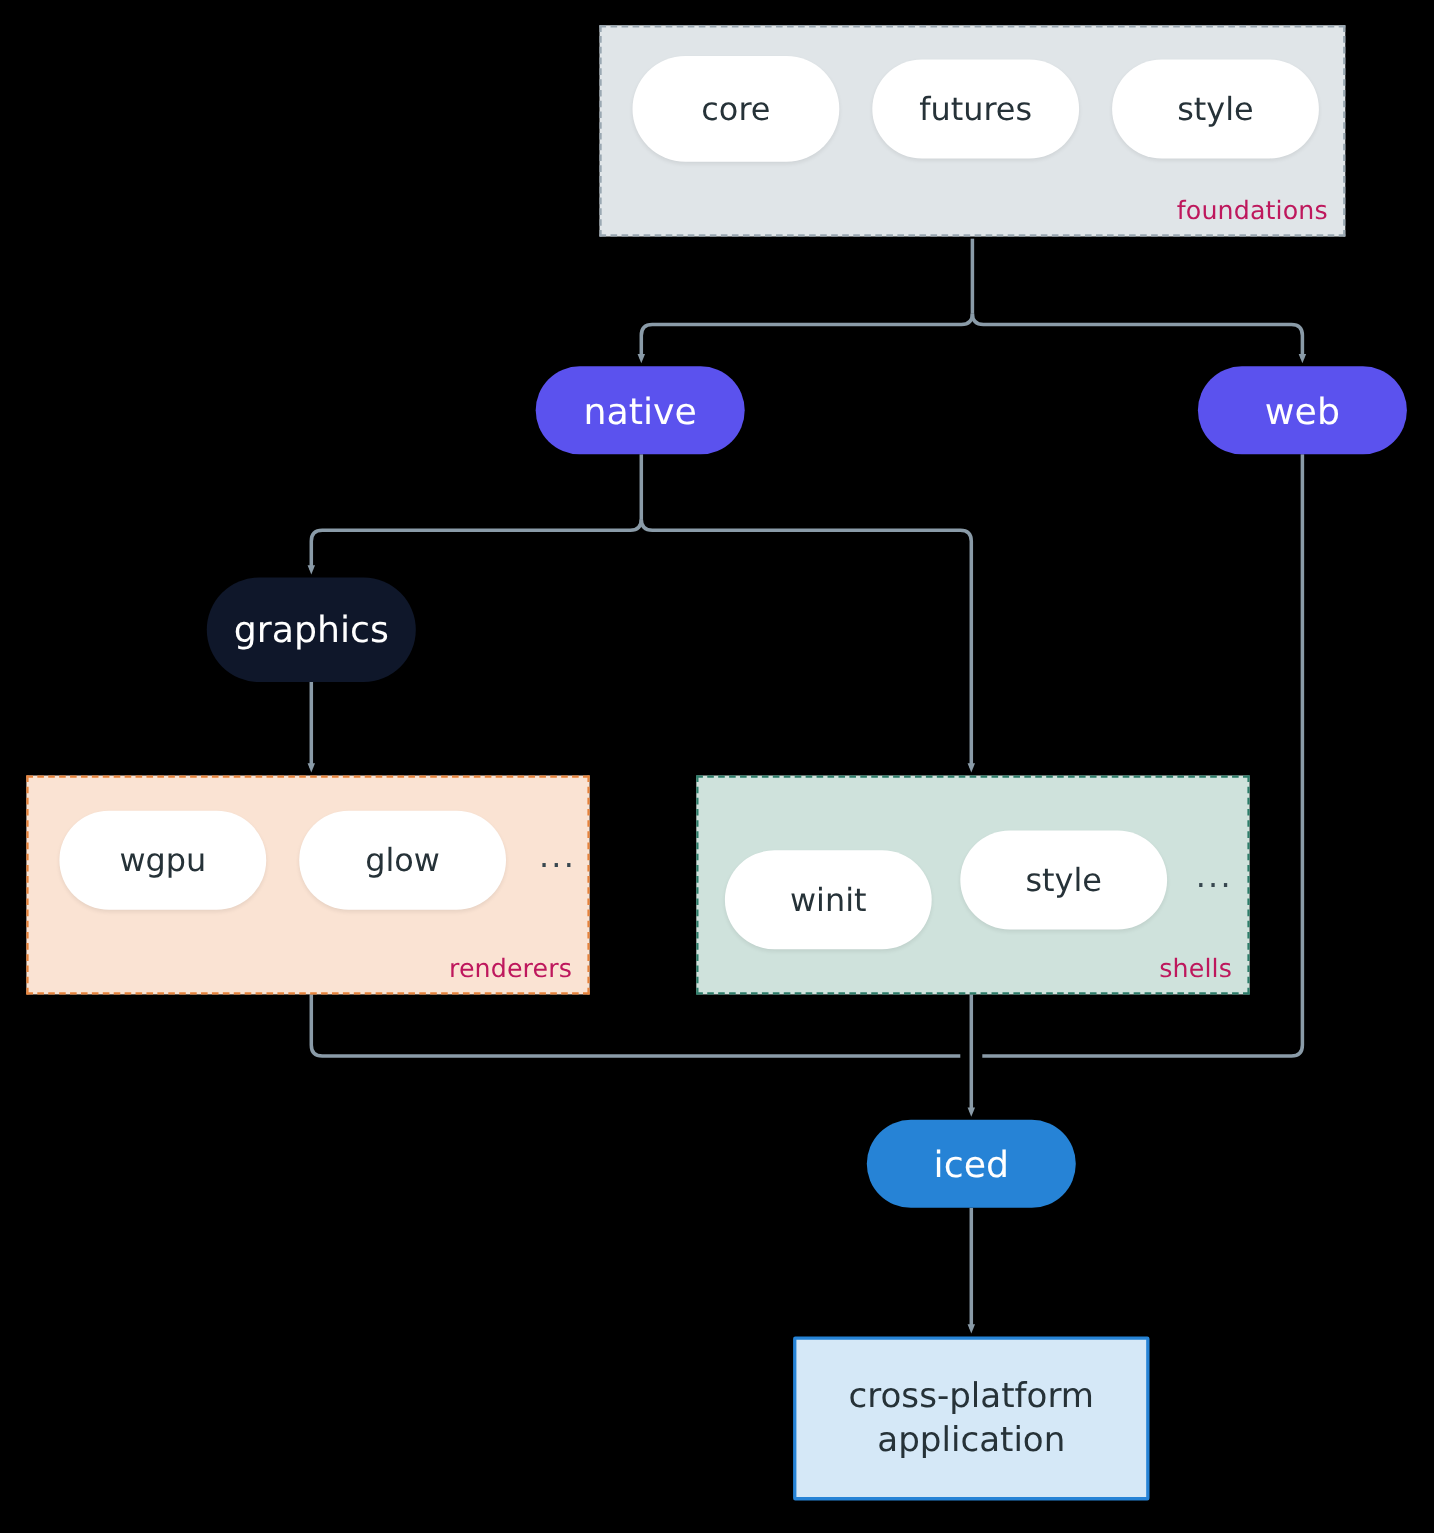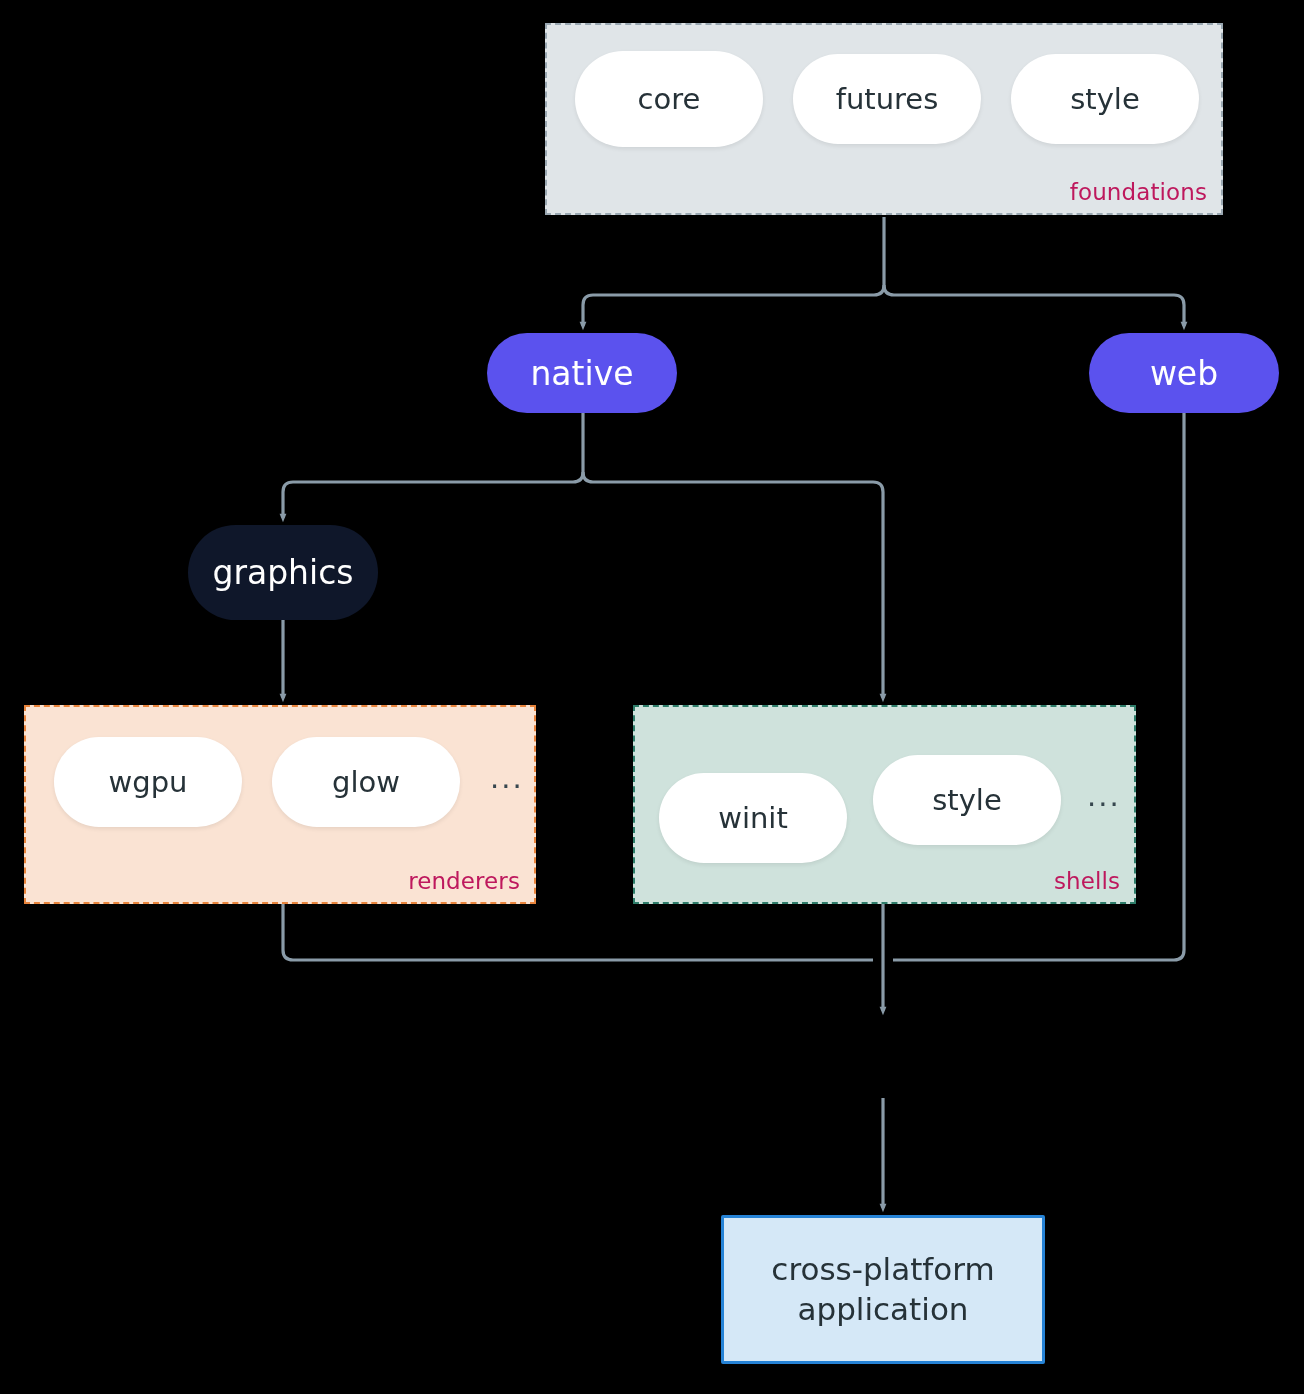--- a/index.html
+++ b/index.html
@@ -202,19 +202,20 @@
     </div>
     <div class="cluster-label">shells</div>
   </div>
 
   <div class="node" id="node-native">native</div>
 
   <div class="node" id="node-web">web</div>
 
   <div class="node" id="node-graphics">graphics</div>
 
+  <div class="node" id="node-iced">iced</div>
 
   <div id="node-application">
     <span>cross-platform</span>
     <span>application</span>
   </div>
 
 </div>
 
 </body></html>

